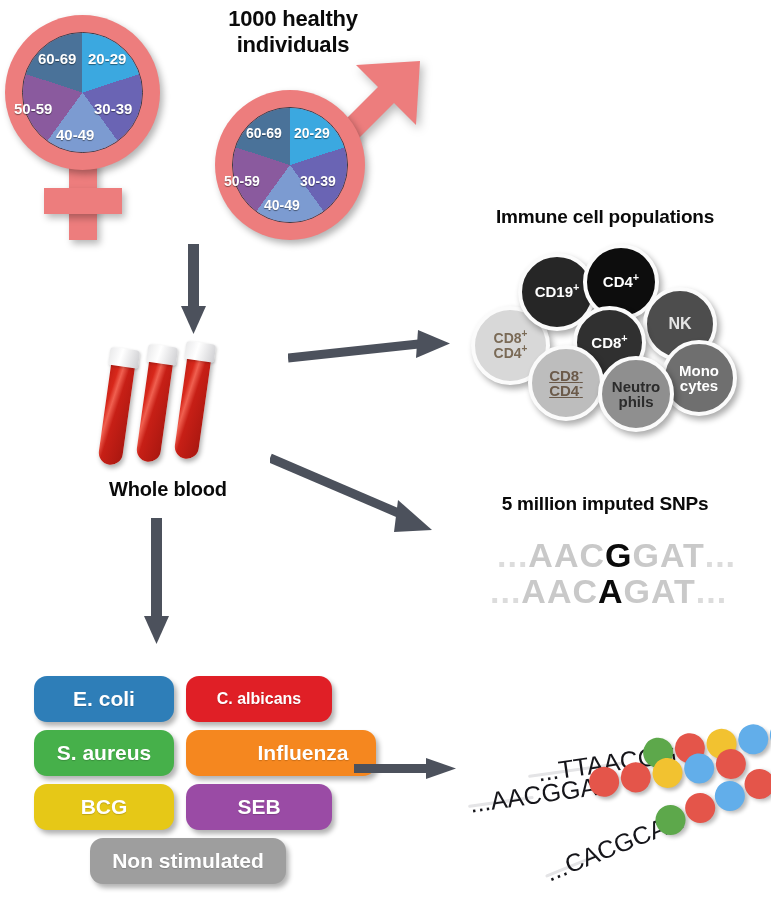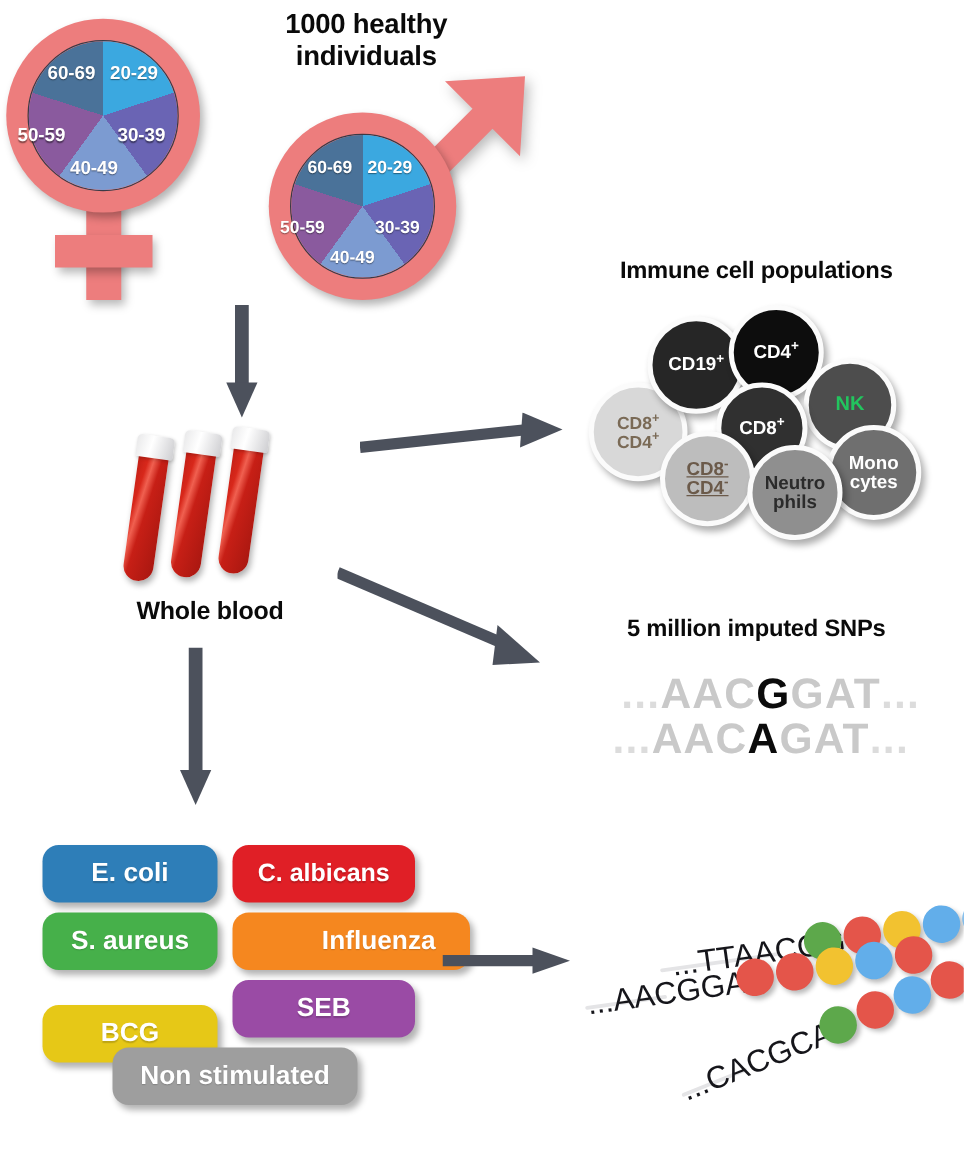--- a/index.html
+++ b/index.html
@@ -199,21 +199,21 @@
       <span>CD19</span><sup>+</sup>
     </div>
   </div>
 
   <div class="cell" style="left:583px;top:244px;width:76px;height:76px;background:#0d0d0d;color:#ffffff;font-size:15px;">
     <div>
       <span>CD4</span><sup>+</sup>
     </div>
   </div>
 
-  <div class="cell" style="left:643px;top:287px;width:74px;height:74px;background:#4d4d4d;color:#22c55e;font-size:16px;">
+  <div class="cell" style="left:643px;top:287px;width:74px;height:74px;background:#4d4d4d;color:#e5e5e5;font-size:16px;">
     <div>NK</div>
   </div>
 
   <div class="cell" style="left:573px;top:306px;width:73px;height:73px;background:#303030;color:#ffffff;font-size:15px;">
     <div>
       <span>CD8</span><sup>+</sup>
     </div>
   </div>
 
   <div class="cell" style="left:661px;top:340px;width:76px;height:76px;background:#6f6f6f;color:#ffffff;font-size:15px;">
@@ -241,24 +241,24 @@
 
   <div class="snprow" style="left:497px;top:536px;font-size:34px;letter-spacing:1px;">
     <span class="nt-fade">...</span><span class="nt-dim">AAC</span><span class="nt-dark">G</span><span class="nt-dim">GAT</span><span class="nt-fade">...</span>
   </div>
 
   <div class="snprow" style="left:490px;top:572px;font-size:34px;letter-spacing:1px;">
     <span class="nt-fade">...</span><span class="nt-dim">AAC</span><span class="nt-dark">A</span><span class="nt-dim">GAT</span><span class="nt-fade">...</span>
   </div>
 
   <div class="stim" style="left:34px;top:676px;width:140px;height:46px;background:#2E7EB8;font-size:21px;">E. coli</div>
-  <div class="stim" style="left:186px;top:676px;width:146px;height:46px;background:#E01F26;font-size:20px;">C. albicans</div>
+  <div class="stim" style="left:186px;top:676px;width:146px;height:46px;background:#E01F26;font-size:16px;">C. albicans</div>
   <div class="stim" style="left:34px;top:730px;width:140px;height:46px;background:#46B04A;font-size:21px;">S. aureus</div>
   <div class="stim" style="left:186px;top:730px;width:146px;height:46px;background:#F5871F;font-size:21px;padding-left:44px;">Influenza</div>
-  <div class="stim" style="left:34px;top:784px;width:140px;height:46px;background:#E6C817;font-size:21px;margin-top:20px;">BCG</div>
+  <div class="stim" style="left:34px;top:784px;width:140px;height:46px;background:#E6C817;font-size:21px;">BCG</div>
   <div class="stim" style="left:186px;top:784px;width:146px;height:46px;background:#9A4BA5;font-size:21px;">SEB</div>
   <div class="stim" style="left:90px;top:838px;width:196px;height:46px;background:#9E9E9E;font-size:21px;">Non stimulated</div>
 
   <svg class="arrow" style="left:354px;top:752px;" width="110" height="36">
     <rect x="0" y="12" width="76" height="9" fill="#4C515C"></rect>
     <polygon points="72,6 102,16.5 72,27" fill="#4C515C"></polygon>
   </svg>
 
 
   <div class="strand" style="left:528px;top:760px;transform:rotate(-8deg);width:250px;height:30px;">

